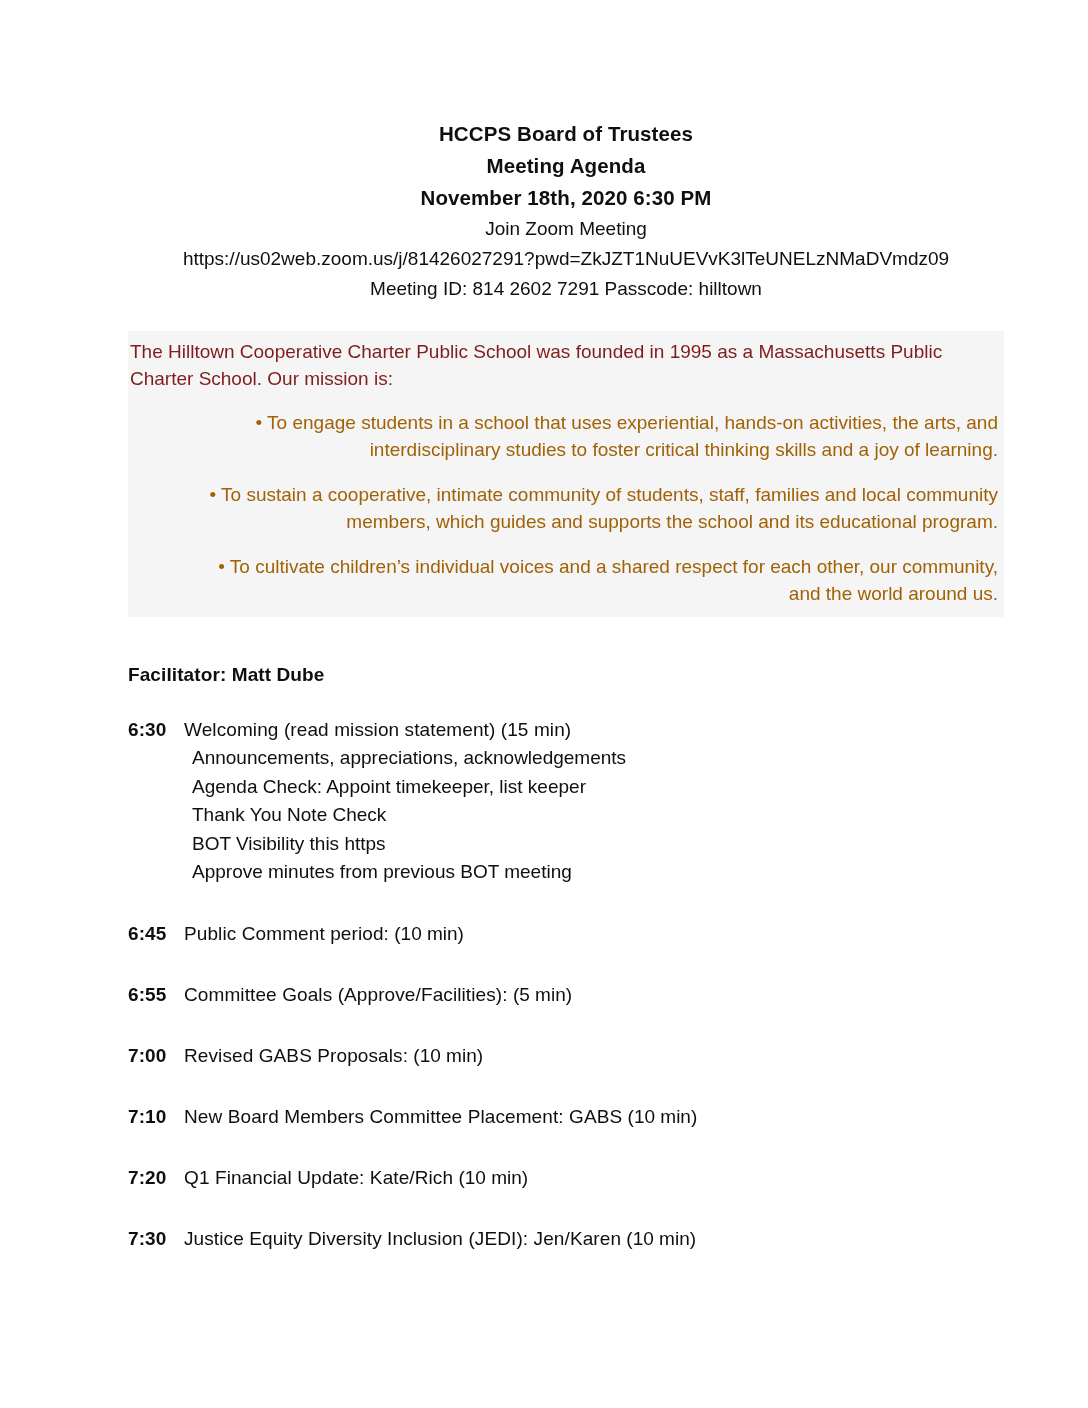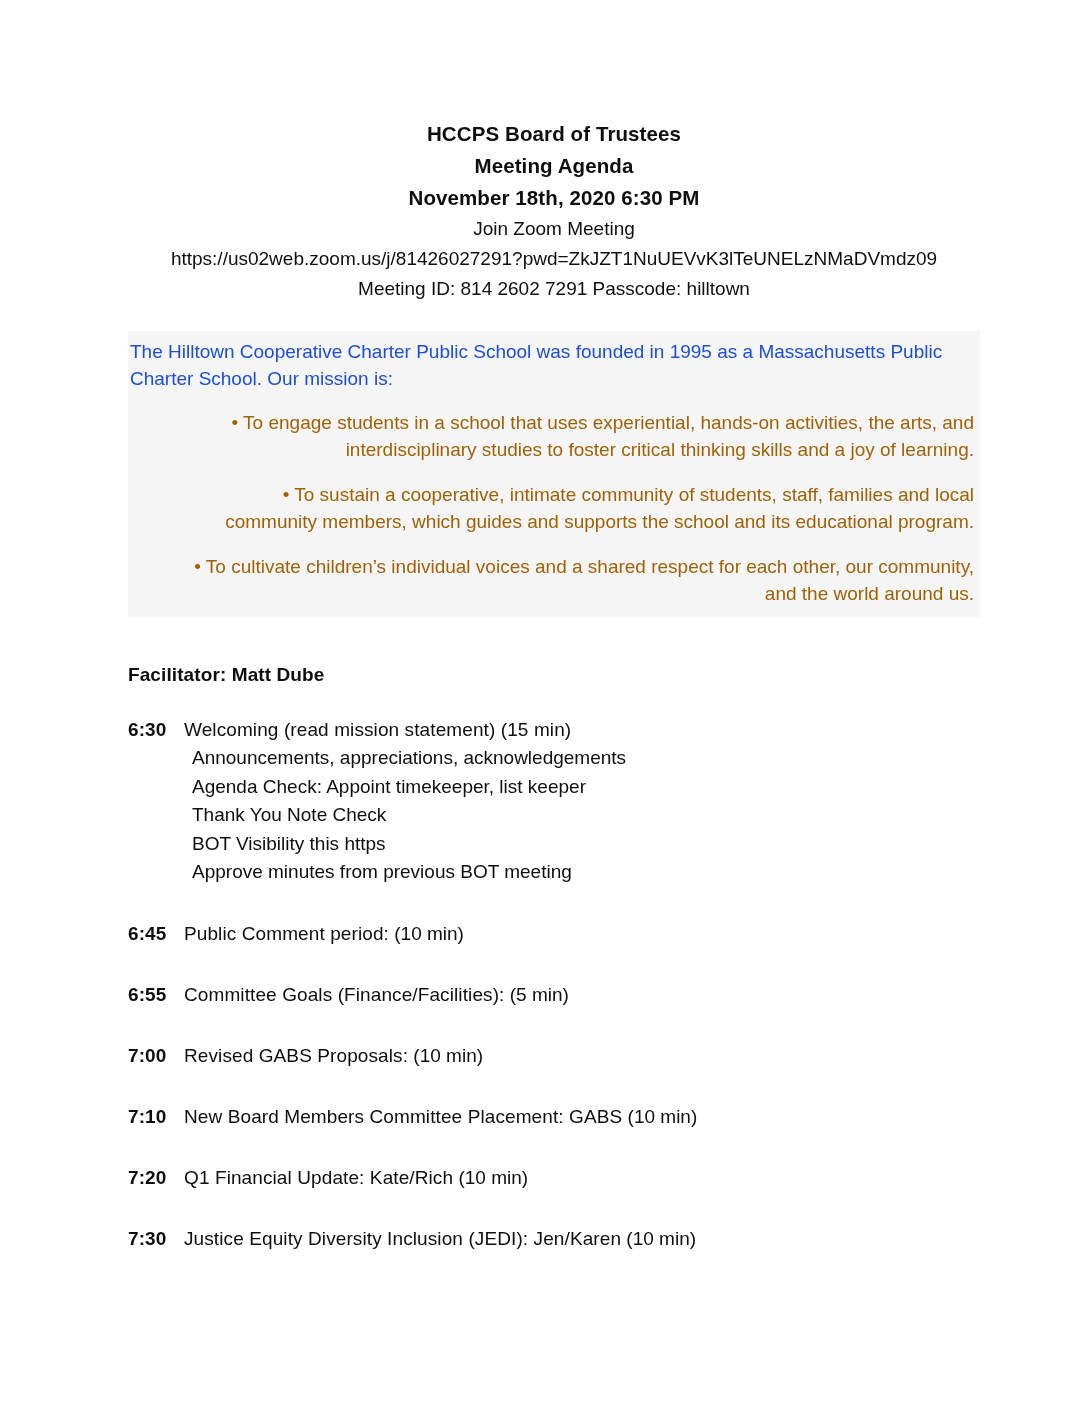--- a/index.html
+++ b/index.html
@@ -12,21 +12,21 @@
     height: 1408px;
     font-family: "Liberation Sans", sans-serif;
     color: #0f0f0f;
     -webkit-font-smoothing: antialiased;
   }
   .page {
     position: relative;
     width: 1088px;
     height: 1128px;
     box-sizing: border-box;
-    padding: 118px 108px 0 128px;
+    padding: 118px 84px 0 128px;
   }
   .header-block {
     text-align: center;
   }
   .title-line {
     font-size: 20.5px;
     font-weight: bold;
     line-height: 32px;
     letter-spacing: 0.1px;
   }
@@ -42,21 +42,21 @@
     white-space: nowrap;
   }
   .mission-wrap {
     margin-top: 27px;
     background: #f5f5f5;
     padding: 2px 0 8px 0;
   }
   .mission-intro {
     font-size: 19px;
     line-height: 26.5px;
-    color: #1d4ed8;
+    color: #7f1d1d;
     padding: 6px 2px 0 2px;
   }
   .mission-list {
     margin-top: 18px;
     padding-left: 64px;
     padding-right: 6px;
   }
   .mission-item {
     font-size: 19px;
     line-height: 26.5px;
@@ -161,21 +161,21 @@
         </div>
       </div>
     </div>
 
     <div class="spacer-lg"></div>
 
     <div class="agenda-entry">
       <div class="agenda-row">
         <div class="agenda-time">6:55</div>
         <div class="agenda-head">
-          <span class="b">Committee Goals (Finance/Facilities):</span><span class="n"> (5 min)</span>
+          <span class="b">Committee Goals (Approve/Facilities):</span><span class="n"> (5 min)</span>
         </div>
       </div>
     </div>
 
     <div class="spacer-lg"></div>
 
     <div class="agenda-entry">
       <div class="agenda-row">
         <div class="agenda-time">7:00</div>
         <div class="agenda-head">

